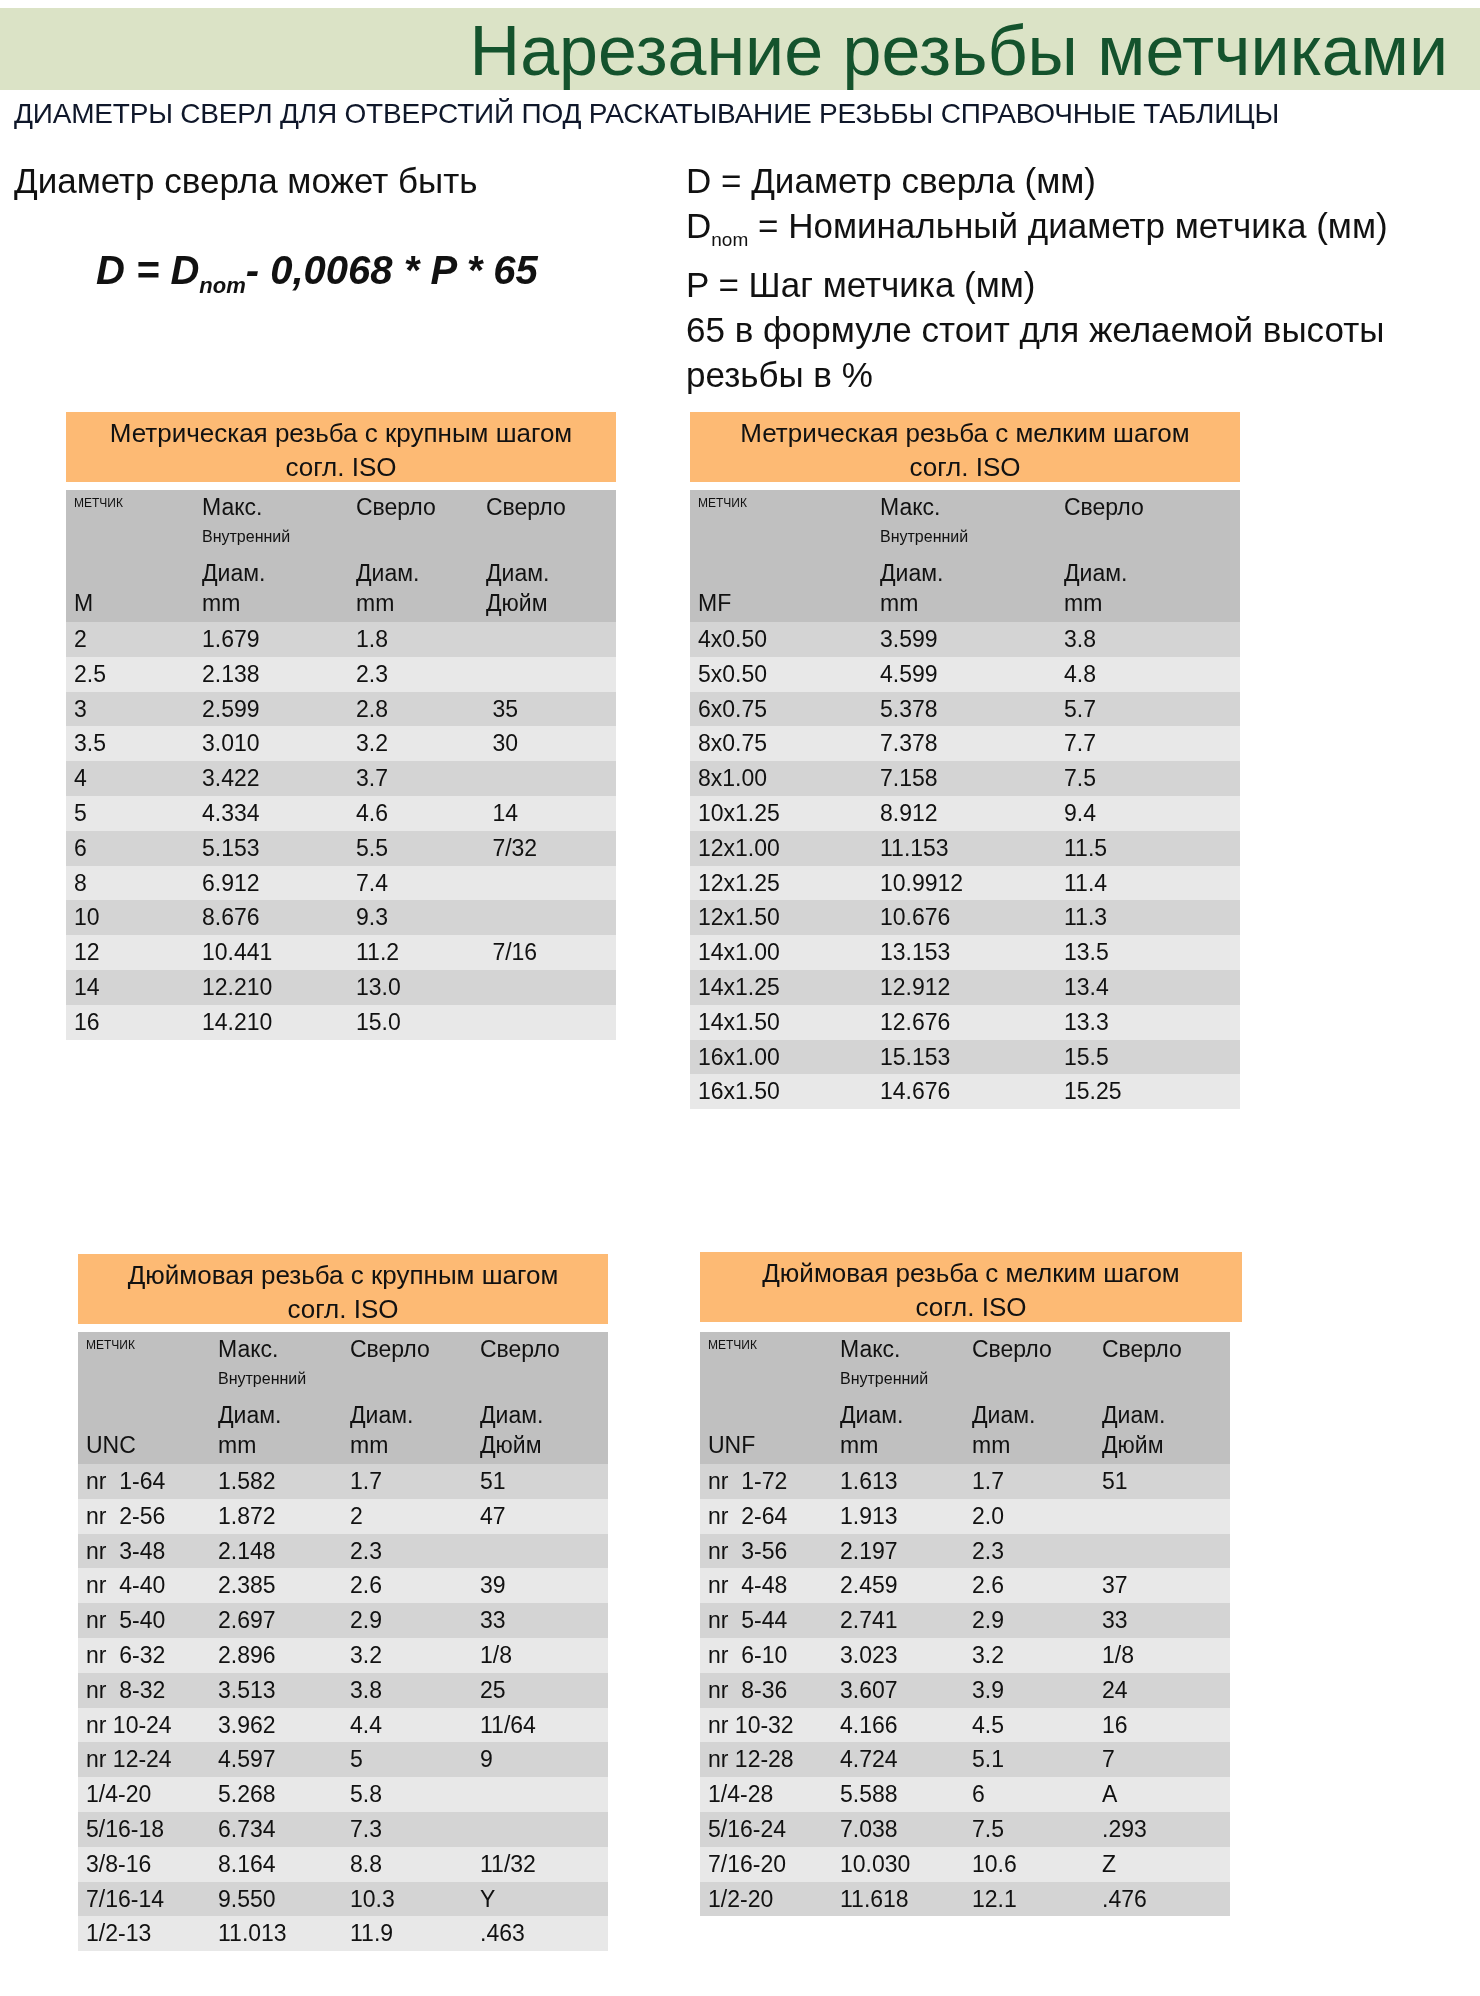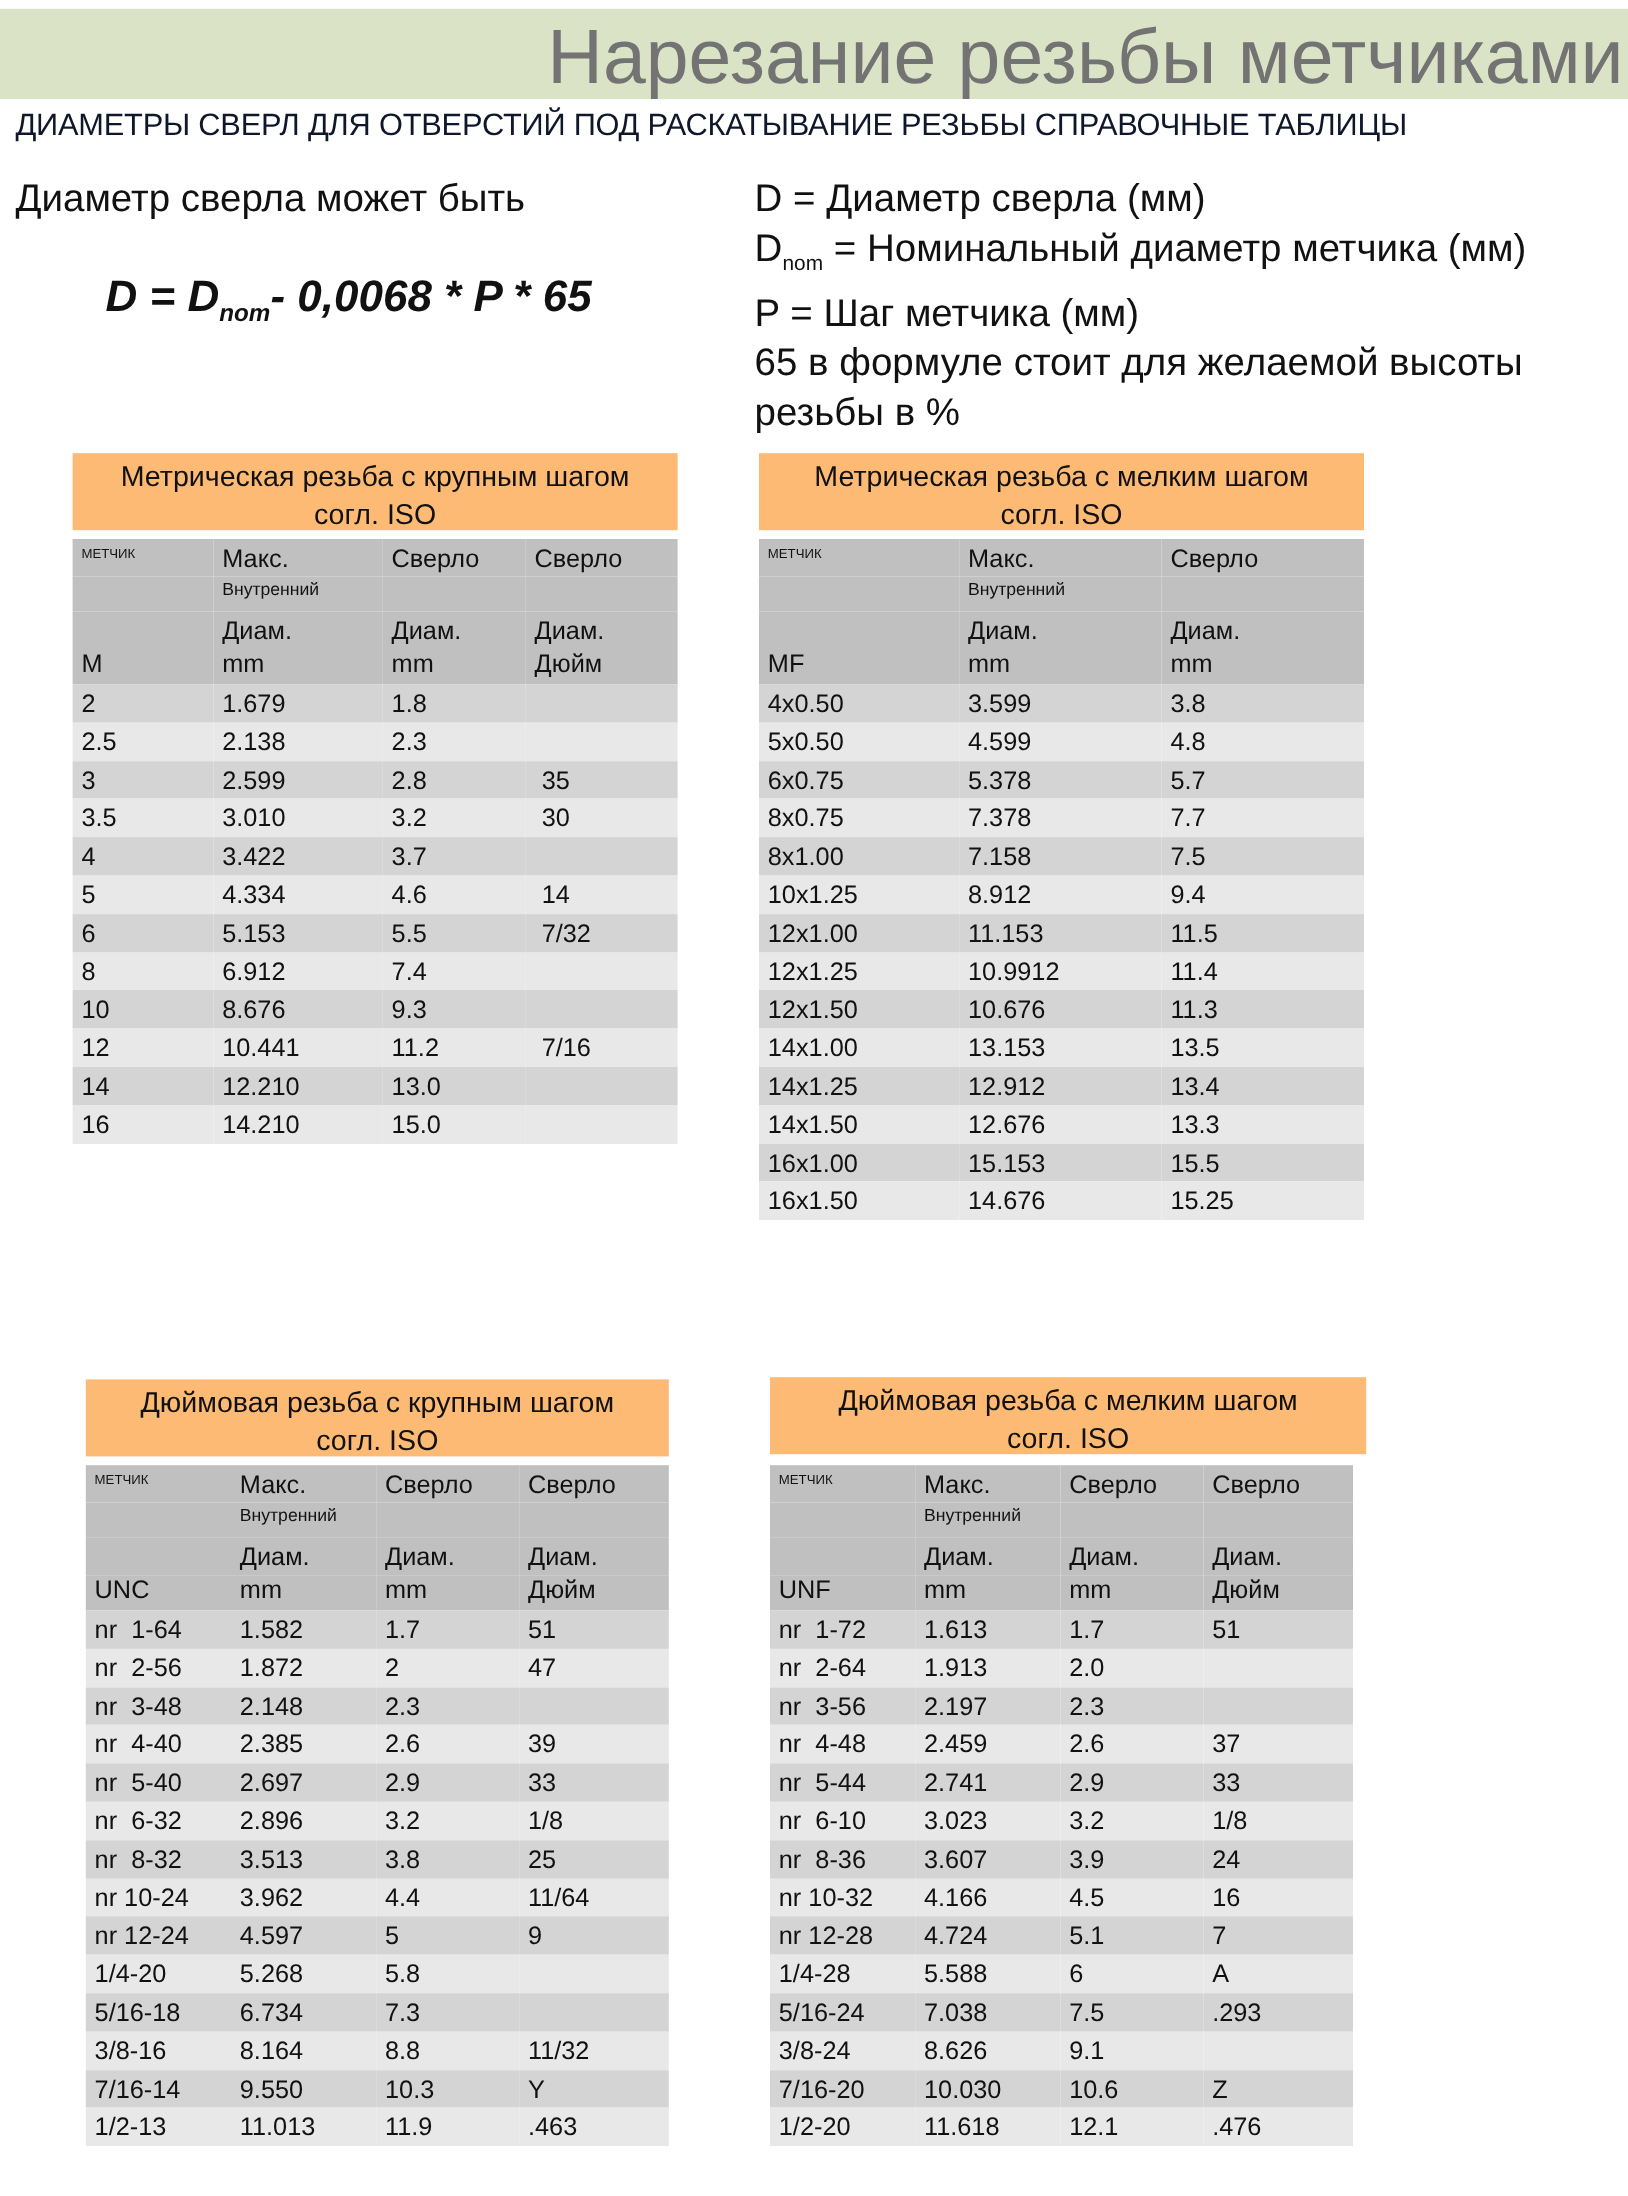--- a/index.html
+++ b/index.html
@@ -4,22 +4,22 @@
 <style>
   * { box-sizing: border-box; margin: 0; padding: 0; }
   html, body { width: 1480px; height: 1996px; background: #ffffff; overflow: hidden; }
   body { position: relative; font-family: "Liberation Sans", sans-serif; color: #111; }
 
   .title-band {
     position: absolute; left: 0; top: 8px; width: 1480px; height: 82px;
     background: #dbe3c6;
   }
   .title-text {
-    position: absolute; right: 4px; top: 2px;
-    font-size: 70px; line-height: 82px; color: #737373; letter-spacing: 0px;
+    position: absolute; right: 32px; top: 2px;
+    font-size: 70px; line-height: 82px; color: #14532d; letter-spacing: 0px;
   }
   .subtitle {
     position: absolute; left: 14px; top: 98px;
     font-size: 28px; color: #0f172a; letter-spacing: -0.2px;
   }
 
   .intro-left { position: absolute; left: 14px; top: 158px; font-size: 35px; line-height: 45px; }
   .formula {
     position: absolute; left: 96px; top: 248px; font-size: 40px; font-weight: bold; font-style: italic;
   }
@@ -513,26 +513,20 @@
           <td>6</td>
           <td>A</td>
         </tr>
         <tr>
           <td>5/16-24</td>
           <td>7.038</td>
           <td>7.5</td>
           <td>.293</td>
         </tr>
         <tr>
-          <td>3/8-24</td>
-          <td>8.626</td>
-          <td>9.1</td>
-          <td></td>
-        </tr>
-        <tr>
           <td>7/16-20</td>
           <td>10.030</td>
           <td>10.6</td>
           <td>Z</td>
         </tr>
         <tr>
           <td>1/2-20</td>
           <td>11.618</td>
           <td>12.1</td>
           <td>.476</td>

